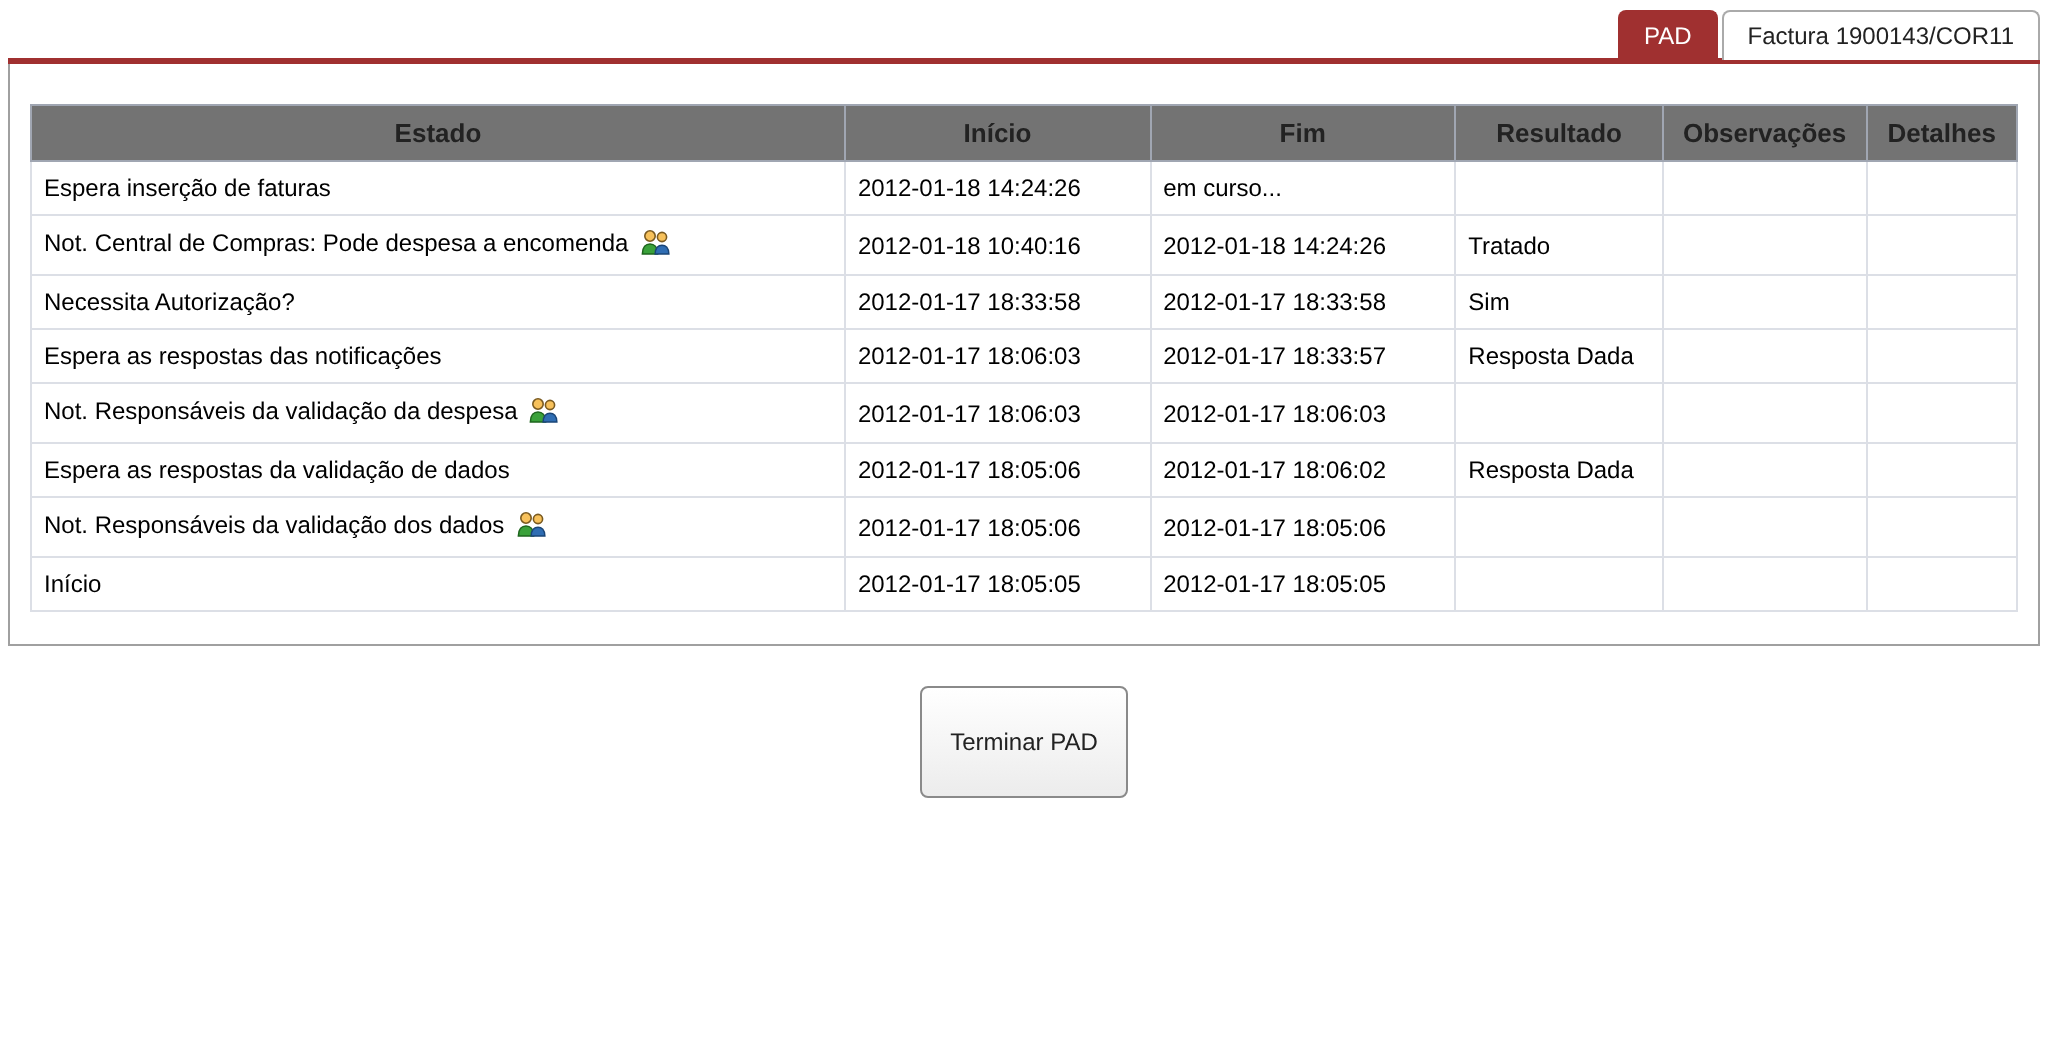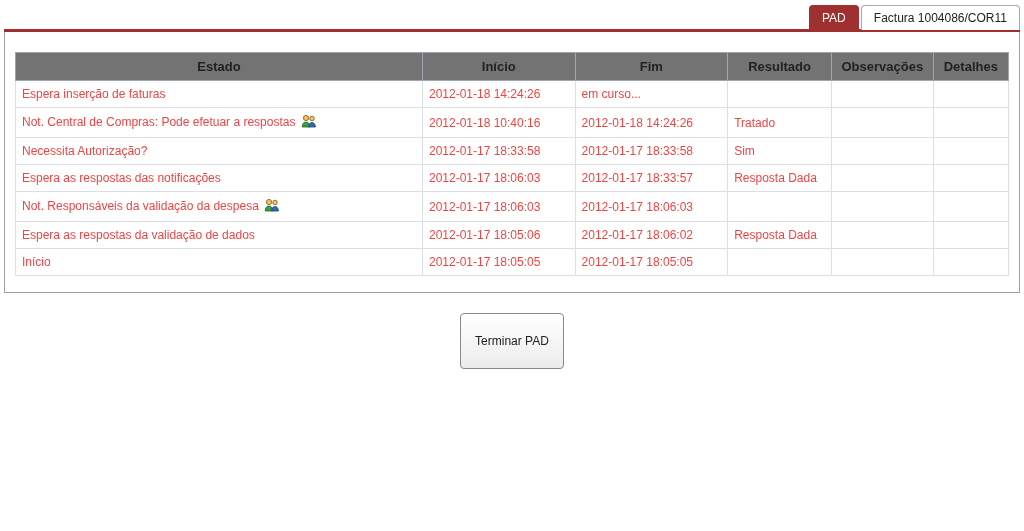--- a/index.html
+++ b/index.html
@@ -60,21 +60,21 @@
       border: 1px solid #a0a6b2;
       padding: 6px 6px;
       font-weight: bold;
       font-size: 13px;
       color: #222;
       text-align: center;
     }
     table td {
       border: 1px solid #dcdfe6;
       padding: 6px 6px;
-      color: #ef4444;
+      color: #000000;
       font-size: 12px;
       vertical-align: middle;
       white-space: nowrap;
     }
     .col-estado   { width: 400px; text-align: left;}
     .col-inicio   { width: 150px; }
     .col-fim      { width: 150px; }
     .col-resultado{ width: 102px; }
     .col-obs      { width: 100px; }
     .col-detalhes { width: 74px; }
@@ -97,21 +97,21 @@
       font-size: 12px;
       color: #222;
       cursor: pointer;
     }
   </style>
 </head>
 <body>
 
 <div class="tabs">
   <div class="tab active">PAD</div>
-  <div class="tab">Factura 1004086/COR11</div>
+  <div class="tab">Factura 1900143/COR11</div>
 </div>
 
 <div class="content">
 
   <table>
     <colgroup>
       <col class="col-estado">
       <col class="col-inicio">
       <col class="col-fim">
       <col class="col-resultado">
@@ -131,21 +131,21 @@
     <tbody id="tbody">
         <tr>
           <td class="td-estado"><span>Espera inserção de faturas</span></td>
           <td>2012-01-18 14:24:26</td>
           <td>em curso...</td>
           <td></td>
           <td></td>
           <td></td>
         </tr>
         <tr>
-          <td class="td-estado"><span>Not. Central de Compras: Pode efetuar a respostas</span> <span class="people-icon"><svg width="16" height="14" viewBox="0 0 16 14">
+          <td class="td-estado"><span>Not. Central de Compras: Pode despesa a encomenda</span> <span class="people-icon"><svg width="16" height="14" viewBox="0 0 16 14">
                 <circle cx="5" cy="4" r="2.6" fill="#f7c15b" stroke="#7a5a20" stroke-width="0.8"></circle>
                 <path d="M1.2 13 C1.2 9.5 3 8 5 8 C7 8 8.8 9.5 8.8 13 Z" fill="#3aa13a" stroke="#1e651e" stroke-width="0.8"></path>
                 <circle cx="11" cy="4.5" r="2.3" fill="#f7c15b" stroke="#7a5a20" stroke-width="0.8"></circle>
                 <path d="M7.6 13 C7.6 10 9.2 8.6 11 8.6 C12.8 8.6 14.4 10 14.4 13 Z" fill="#2f6db3" stroke="#1a4577" stroke-width="0.8"></path>
               </svg></span></td>
           <td>2012-01-18 10:40:16</td>
           <td>2012-01-18 14:24:26</td>
           <td>Tratado</td>
           <td></td>
           <td></td>
@@ -181,20 +181,33 @@
         </tr>
         <tr>
           <td class="td-estado"><span>Espera as respostas da validação de dados</span></td>
           <td>2012-01-17 18:05:06</td>
           <td>2012-01-17 18:06:02</td>
           <td>Resposta Dada</td>
           <td></td>
           <td></td>
         </tr>
         <tr>
+          <td class="td-estado"><span>Not. Responsáveis da validação dos dados</span> <span class="people-icon"><svg width="16" height="14" viewBox="0 0 16 14">
+                <circle cx="5" cy="4" r="2.6" fill="#f7c15b" stroke="#7a5a20" stroke-width="0.8"></circle>
+                <path d="M1.2 13 C1.2 9.5 3 8 5 8 C7 8 8.8 9.5 8.8 13 Z" fill="#3aa13a" stroke="#1e651e" stroke-width="0.8"></path>
+                <circle cx="11" cy="4.5" r="2.3" fill="#f7c15b" stroke="#7a5a20" stroke-width="0.8"></circle>
+                <path d="M7.6 13 C7.6 10 9.2 8.6 11 8.6 C12.8 8.6 14.4 10 14.4 13 Z" fill="#2f6db3" stroke="#1a4577" stroke-width="0.8"></path>
+              </svg></span></td>
+          <td>2012-01-17 18:05:06</td>
+          <td>2012-01-17 18:05:06</td>
+          <td></td>
+          <td></td>
+          <td></td>
+        </tr>
+        <tr>
           <td class="td-estado"><span>Início</span></td>
           <td>2012-01-17 18:05:05</td>
           <td>2012-01-17 18:05:05</td>
           <td></td>
           <td></td>
           <td></td>
         </tr>
       </tbody>
   </table>
 </div>

